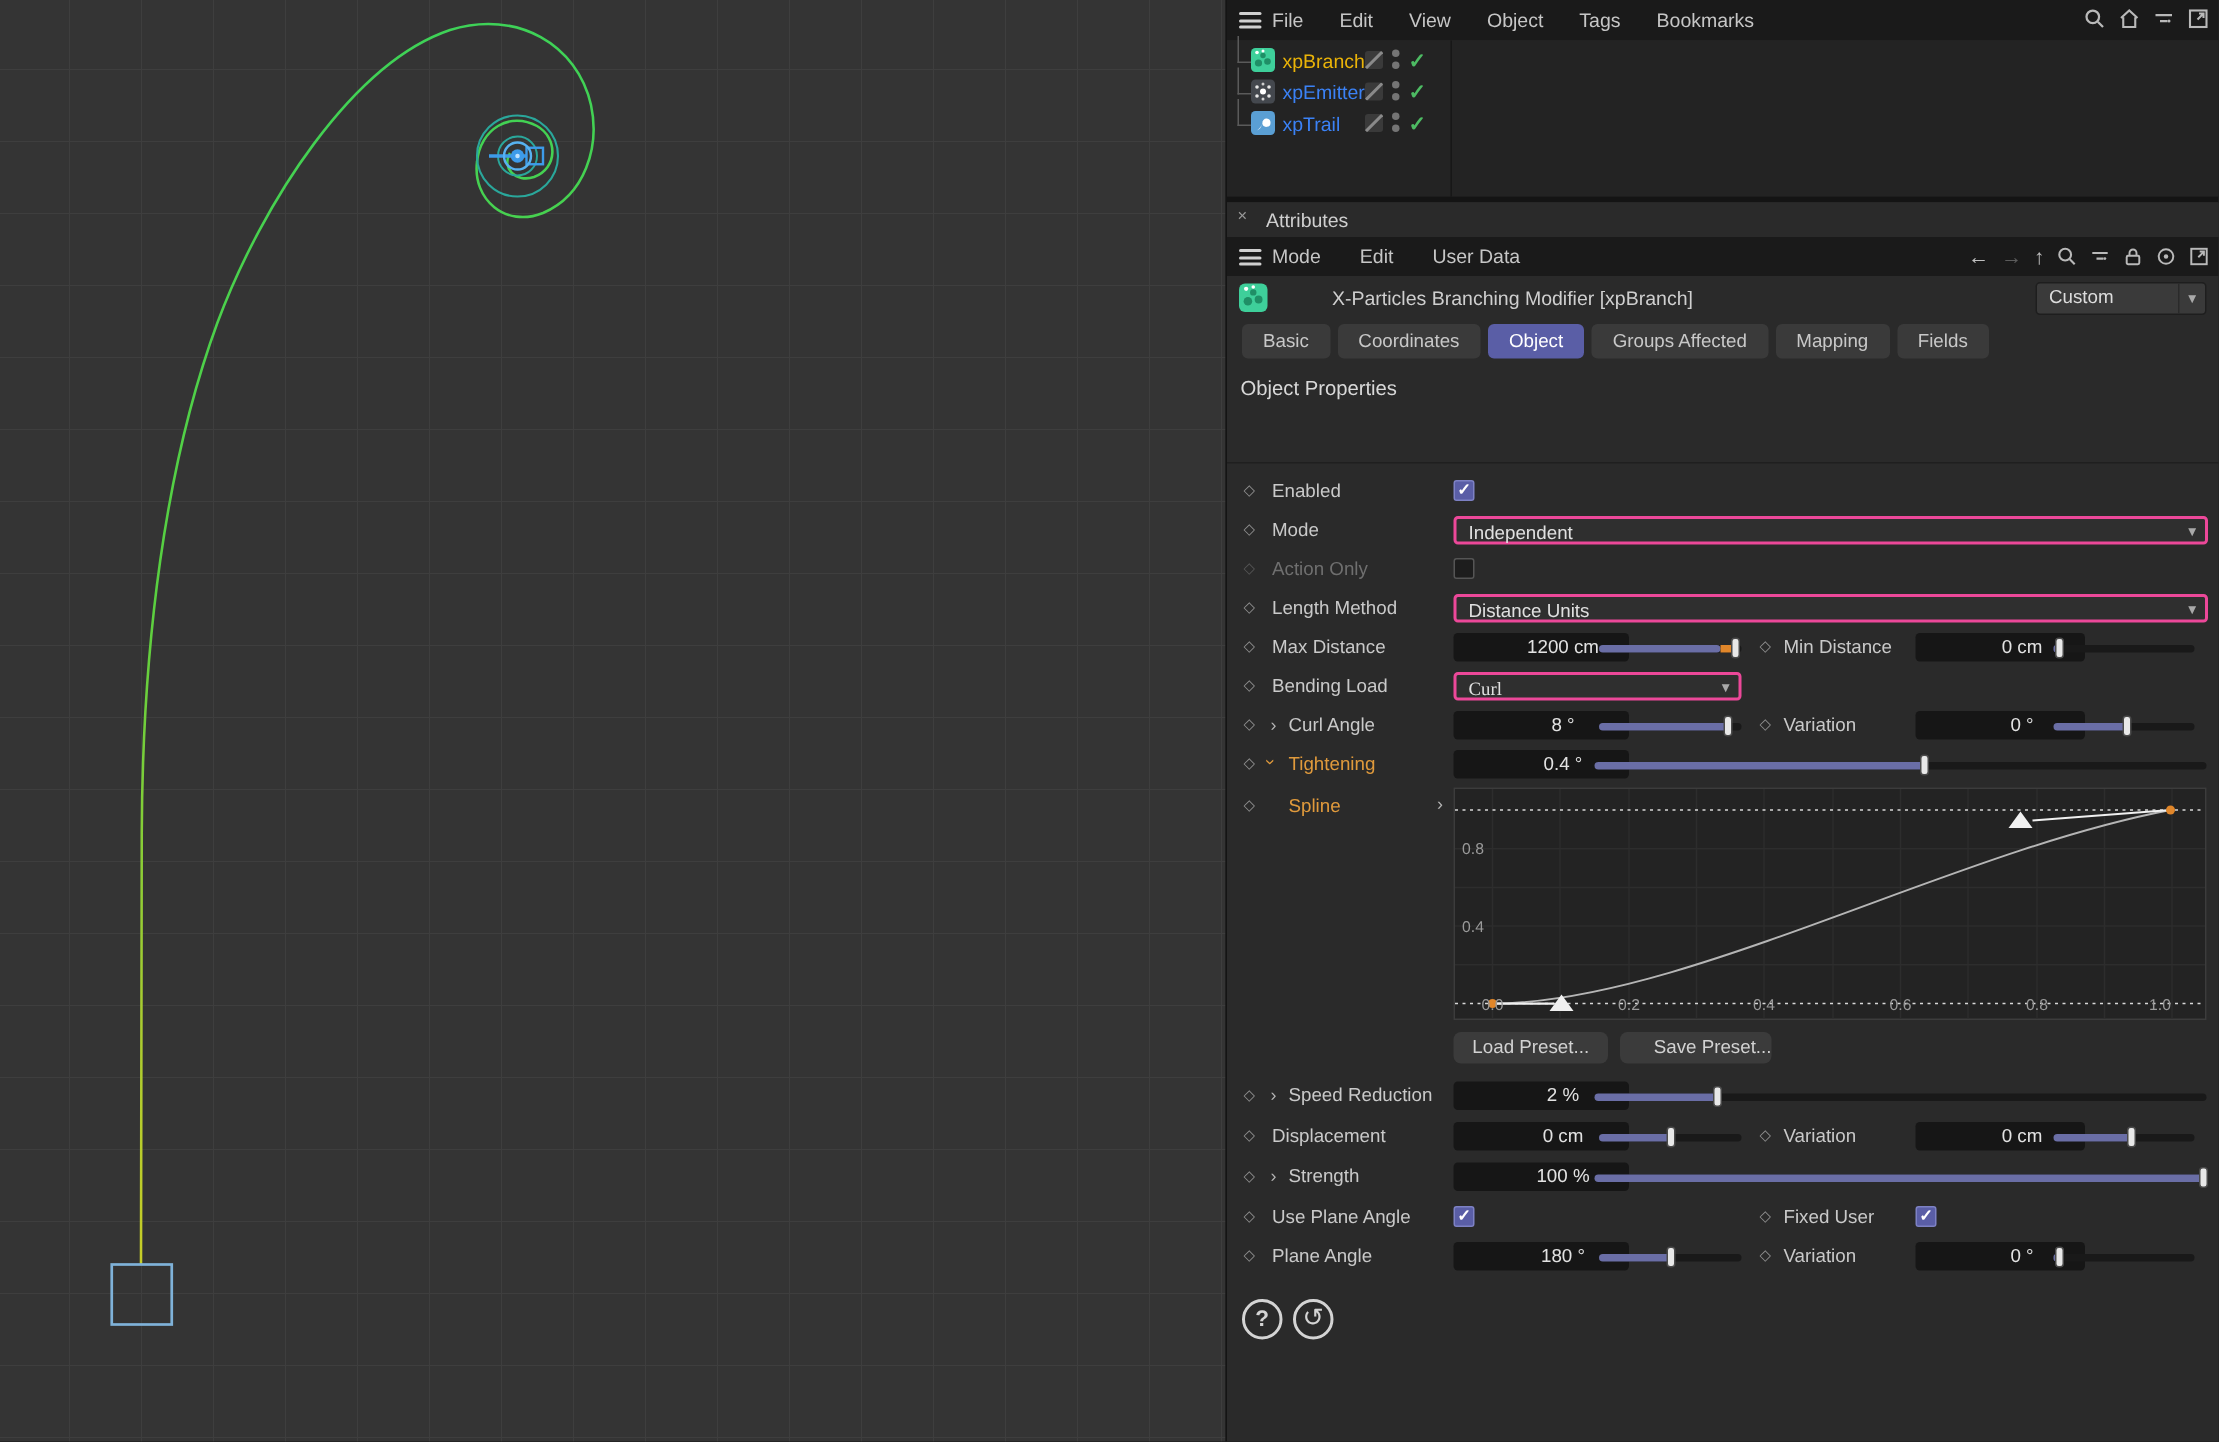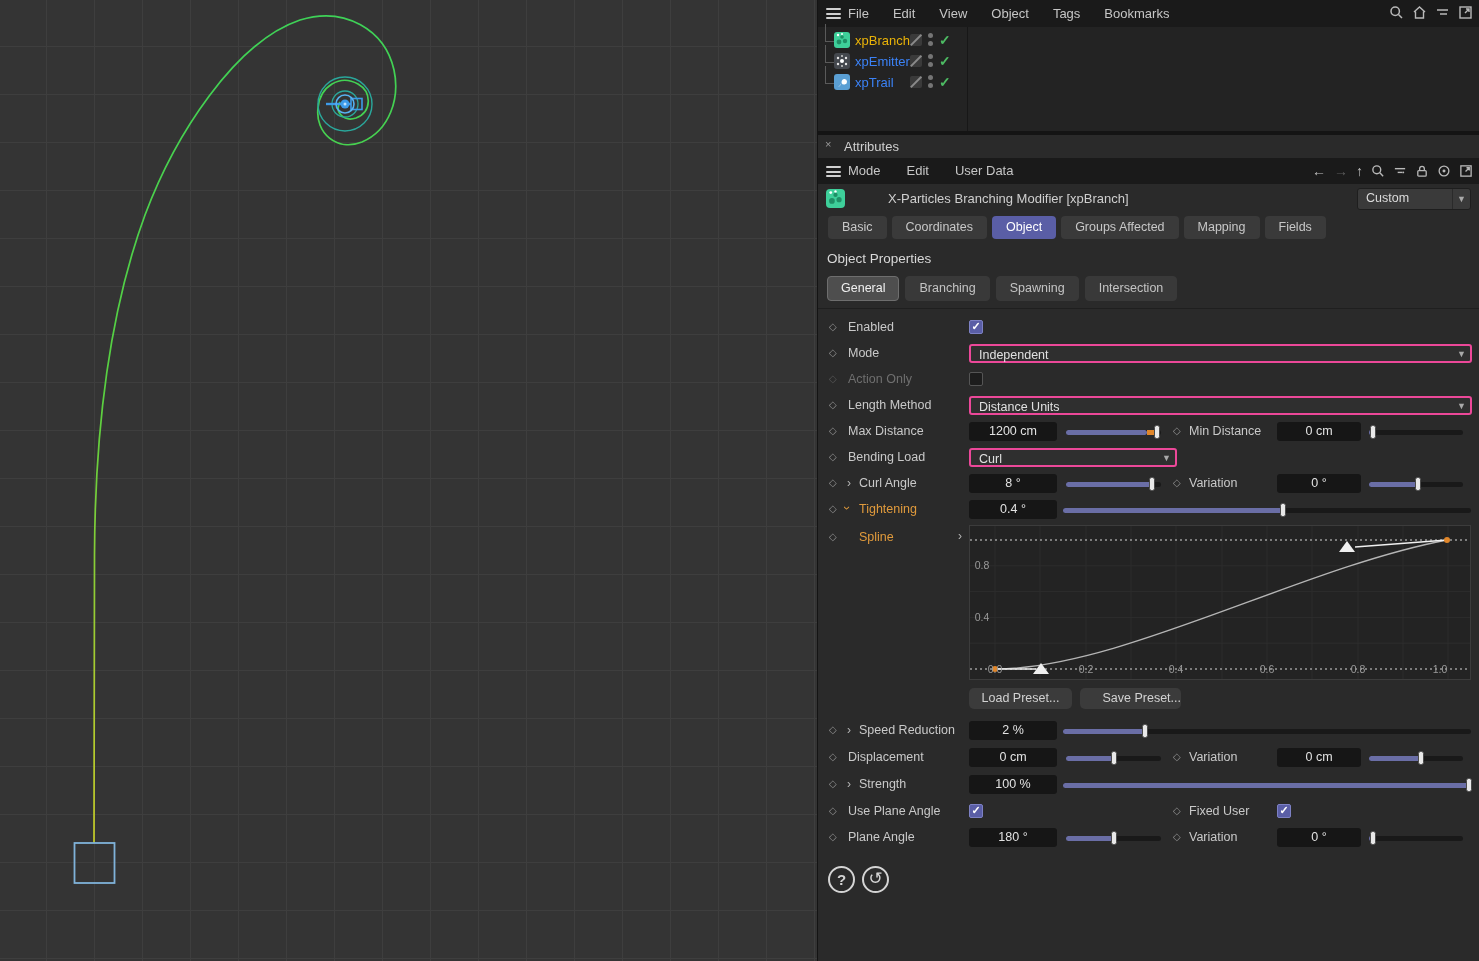--- a/index.html
+++ b/index.html
@@ -74,21 +74,21 @@
   .dia.dim{color:#565656;}
   .chev{position:absolute;left:29px;top:5px;font-size:12px;color:#b5b5b5;}
   .chev.down{transform:rotate(90deg);top:4px;left:27px;}
   .chev.orange{color:#e09a3c;}
   .lbl{position:absolute;left:30px;top:5px;font-size:12.5px;color:#c9c9c9;white-space:nowrap;}
   .lbl.ind{left:41px;}
   .lbl.dim{color:#6f6f6f;}
   .lbl.orange{color:#e09a3c;}
   .lbl2{position:absolute;left:371px;top:5px;font-size:12.5px;color:#c9c9c9;}
   .dia2{position:absolute;left:355px;top:6px;font-size:10px;color:#8f8f8f;}
-  .fld{position:absolute;top:3px;height:19px;background:#161616;border-radius:3px;font-size:12.5px;color:#e2e2e2;text-align:center;line-height:19px;}
+  .fld{position:absolute;top:3px;height:19px;background:#161616;border-radius:3px;font-size:12.5px;color:#e2e2e2;text-align:center;line-height:19px;padding-left:29px;}
   .drop{position:absolute;top:3px;height:19px;background:#2f2f2f;border:2px solid #ec4899;border-radius:3px;box-sizing:border-box;font-size:12.5px;color:#e0e0e0;}
   .drop .dt{position:absolute;left:8px;top:1px;line-height:16px;}
   .drop .da{position:absolute;right:4px;top:0;color:#a9a9a9;font-size:9px;line-height:17px;}
   .chk{position:absolute;top:5px;width:14px;height:14px;border-radius:2px;background:#1d1d1d;border:1px solid #555;box-sizing:border-box;}
   .chk.on{background:#5a5ea6;border:1px solid #7d81c4;}
   .chk.on::after{content:"✓";position:absolute;left:1.5px;top:-1px;font-size:11px;color:#fff;font-weight:bold;}
   .sl{position:absolute;top:7px;height:12px;}
   .sl-t{position:absolute;left:0;top:3.5px;width:100%;height:5px;background:#191919;border-radius:3px;}
   .sl-f{position:absolute;left:0;top:3.5px;height:5px;background:#6a6ea6;border-radius:3px;}
   .sl-o{position:absolute;top:3.5px;height:5px;background:#e0862a;}
@@ -318,26 +318,20 @@
         <span class="tab">Basic</span>
         <span class="tab">Coordinates</span>
         <span class="tab active">Object</span>
         <span class="tab">Groups Affected</span>
         <span class="tab">Mapping</span>
         <span class="tab">Fields</span>
       </div>
 
       <div class="props-title">Object Properties</div>
 
-      <div class="stabs">
-        <span class="stab active">General</span>
-        <span class="stab">Branching</span>
-        <span class="stab">Spawning</span>
-        <span class="stab">Intersection</span>
-      </div>
       <div class="hr"></div>
 
       <div class="row" style="top:180px;">
         <span class="dia">◇</span>
         <span class="lbl">Enabled</span>
         <span class="chk on" style="left:151px;"></span>
       </div>
 
       <div class="row" style="top:206px;">
         <span class="dia">◇</span>
@@ -379,21 +373,21 @@
         <div class="sl" style="left:551px;width:94px;">
           <div class="sl-t"></div>
             <div class="sl-f" style="width:4%;"></div>
             <div class="sl-h" style="left:4%;"></div>
         </div>
       </div>
 
       <div class="row" style="top:310px;">
         <span class="dia">◇</span>
         <span class="lbl">Bending Load</span>
-        <div class="drop" style="left:151px;width:208px;">
+        <div class="drop" style="left:151px;width:192px;font-family:Liberation Serif, serif;">
           <span class="dt">Curl</span>
           <span class="da">▼</span>
         </div>
       </div>
 
       <div class="row" style="top:336px;">
         <span class="dia">◇</span>
         <span class="chev">›</span>
         <span class="lbl ind">Curl Angle</span>
         <div class="fld" style="left:151px;width:88px;"><span>8 °</span></div>

